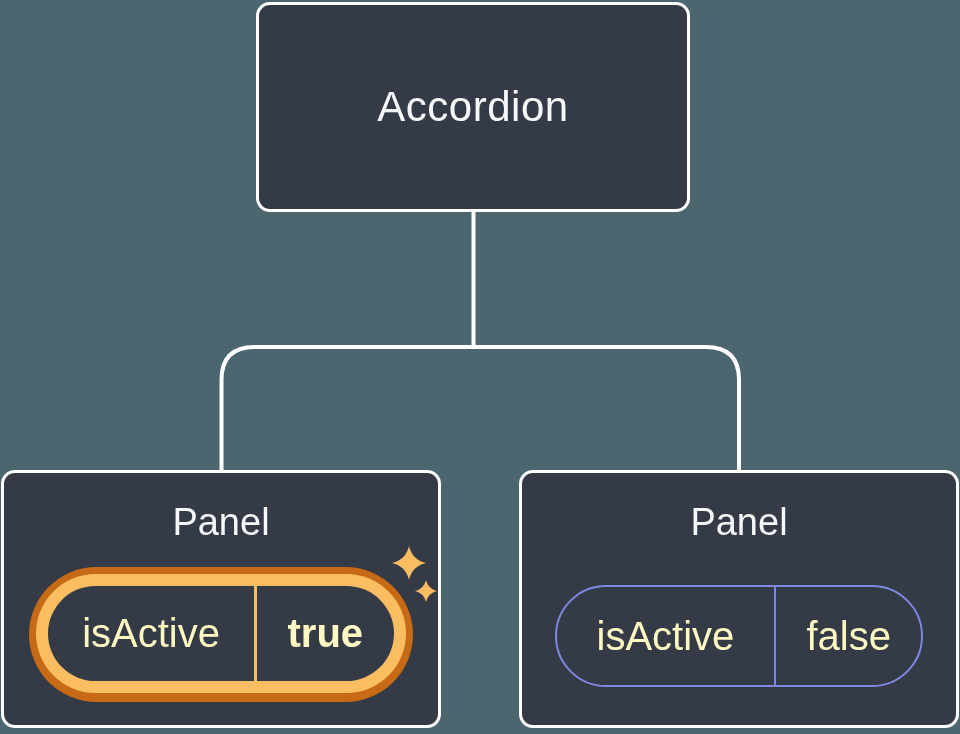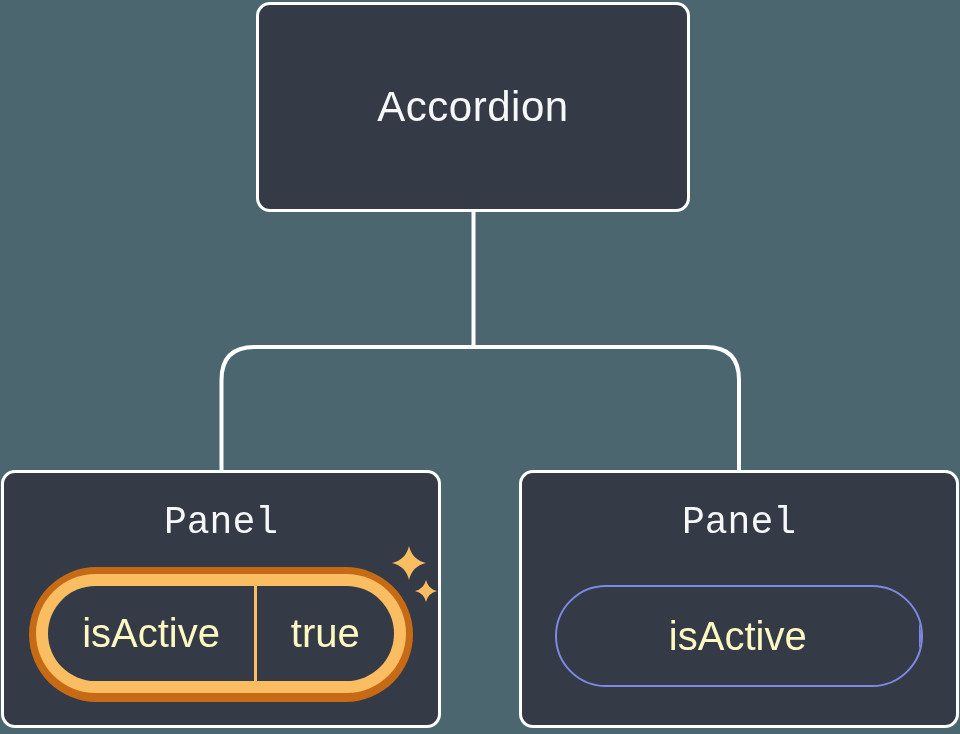--- a/index.html
+++ b/index.html
@@ -31,21 +31,20 @@
 
   .panel-node{
     width:440px;height:258px;top:470px;
     display:flex;flex-direction:column;align-items:center;
   }
   .panel-left{left:1px;}
   .panel-right{left:519px;}
   .panel-title{
     margin-top:27px;color:#F6F7F9;font-size:38px;font-weight:500;
     line-height:1.2;
-    font-family:Liberation Mono, monospace;
   }
 
   
   .ring-outer{
     margin-top:21px;
     background:#C76A15;
     border-radius:999px;
     padding:7px 7px 9px 7px;
   }
   .ring-inner{
@@ -68,21 +67,21 @@
     border-radius:999px;
     display:flex;align-items:stretch;overflow:hidden;
   }
 
   .cell{
     display:flex;align-items:center;justify-content:center;
     color:#fef9c3;font-size:40px;line-height:1;
   }
   .cell-name{flex:1.5;}
   .cell-value{flex:1;}
-  .cell-bold{font-weight:400;}
+  .cell-bold{font-weight:700;}
   .divider{width:2.5px;flex:none;}
   .divider-gold{background:#FABD62;}
   .divider-purple{background:#7F88E4;}
 
   
   .sparkles{position:absolute;left:382px;top:66px;width:58px;height:66px;overflow:visible;}
 </style>
 </head>
 <body>
 
@@ -112,16 +111,17 @@
       <path d="M23 7 Q26.2 20.8 40 24 Q26.2 27.2 23 41 Q19.8 27.2 6 24 Q19.8 20.8 23 7 Z" fill="#FABD62"></path>
       <path d="M40 41 Q42.1 49.9 51 52 Q42.1 54.1 40 63 Q37.9 54.1 29 52 Q37.9 49.9 40 41 Z" fill="#FABD62"></path>
     </svg>
   </div>
 
   <div class="node panel-node panel-right">
     <div class="panel-title">Panel</div>
     <div class="pill-plain">
       <div class="cell cell-name">isActive</div>
       <div class="divider divider-purple"></div>
+      <div class="cell cell-value">false</div>
     </div>
   </div>
 
 </div>
 
 </body></html>

